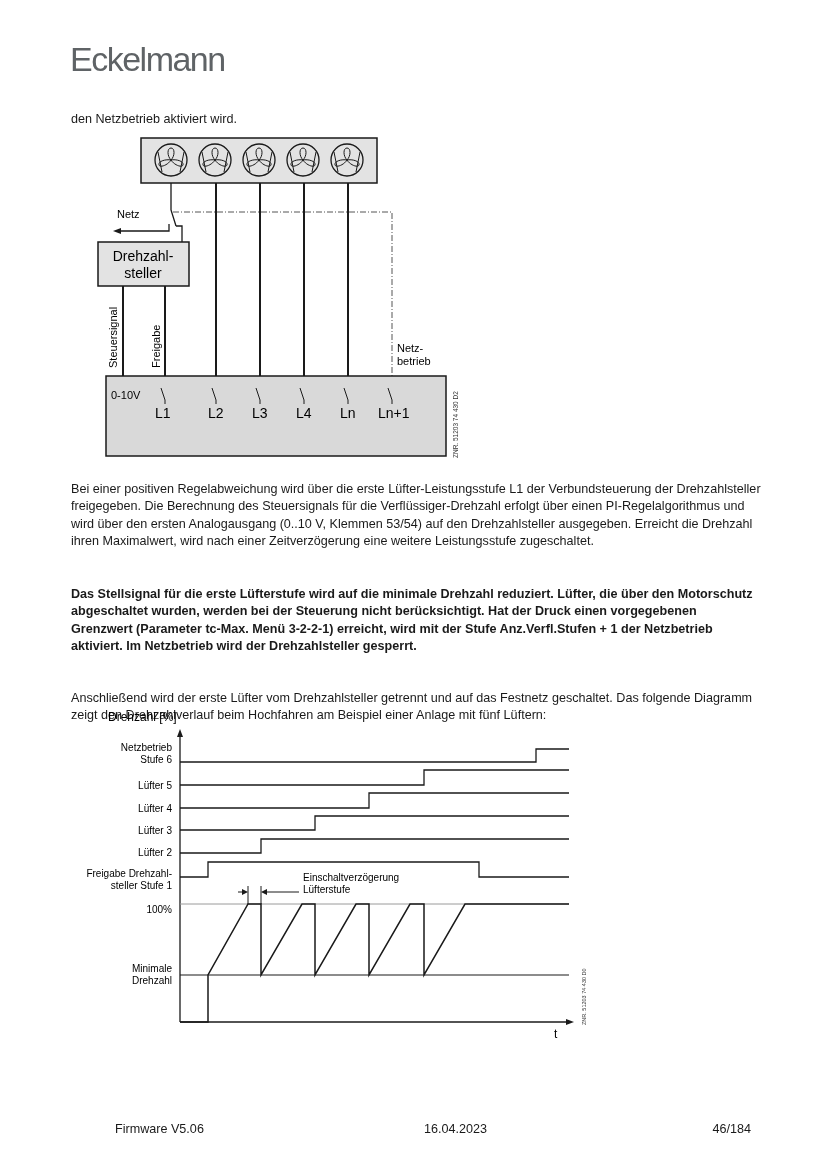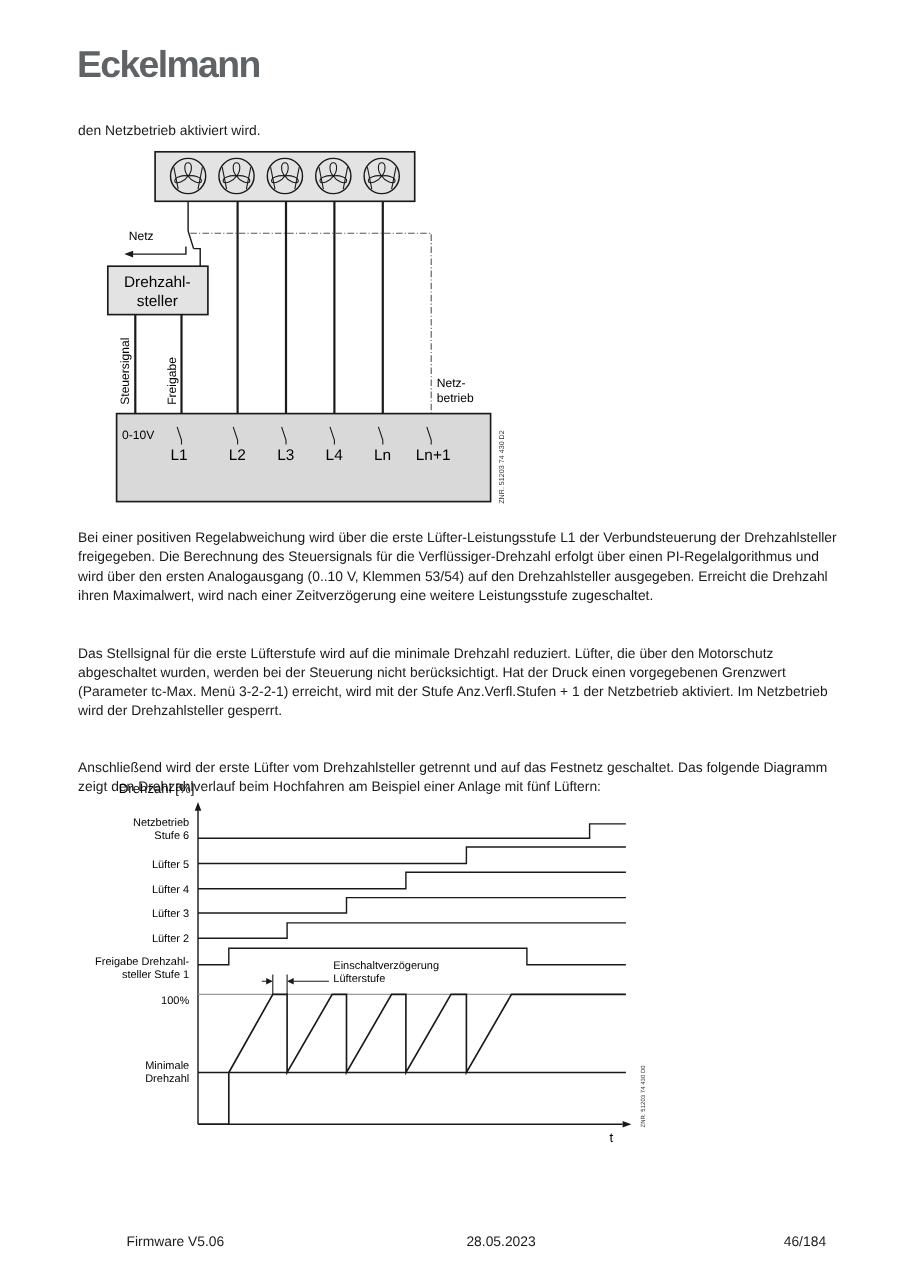--- a/index.html
+++ b/index.html
@@ -1,23 +1,23 @@
 <!DOCTYPE html>
 <html><head>
 <meta charset="utf-8">
 <style>
   html, body { margin: 0; padding: 0; background: #ffffff; }
   body { width: 827px; height: 1169px; position: relative; overflow: hidden;
          font-family: "Liberation Sans", sans-serif; color: #1a1a1a; }
-  .logo { position: absolute; left: 70px; top: 40px; font-size: 34px; font-weight: bold;
+  .logo { position: absolute; left: 70px; top: 40px; font-size: 34px; font-weight: normal;
           color: #5f6366; letter-spacing: -1.5px; }
   .para { position: absolute; left: 71px; width: 690px; font-size: 12.6px; line-height: 17.3px; margin: 0; }
   .intro { top: 111px; }
   .p1 { top: 481px; }
-  .p2 { top: 586px; }
+  .p2 { top: 586px; font-weight: bold; }
   .p3 { top: 690px; }
   svg text { font-family: "Liberation Sans", sans-serif; }
   .footer { position: absolute; top: 1122px; font-size: 12.6px; margin-left: 44px; }
   .f-left { left: 71px; }
   .f-center { left: 380px; }
   .f-right { right: 76px; }
 </style>
 </head>
 <body>
 
@@ -156,14 +156,14 @@
   </g>
   <polygon points="248,892 242,889 242,895" fill="#1a1a1a"></polygon>
   <polygon points="261,892 267,889 267,895" fill="#1a1a1a"></polygon>
   <text x="303" y="881" font-size="10">Einschaltverzögerung</text>
   <text x="303" y="893" font-size="10">Lüfterstufe</text>
 
   <text transform="translate(586,1025) rotate(-90)" font-size="5.5" fill="#333">ZNR. 51203 74 430 D0</text>
 </svg>
 
 <div class="footer f-left">Firmware V5.06</div>
-<div class="footer f-center">28.05.2023</div>
+<div class="footer f-center">16.04.2023</div>
 <div class="footer f-right">46/184</div>
 
 </body></html>

